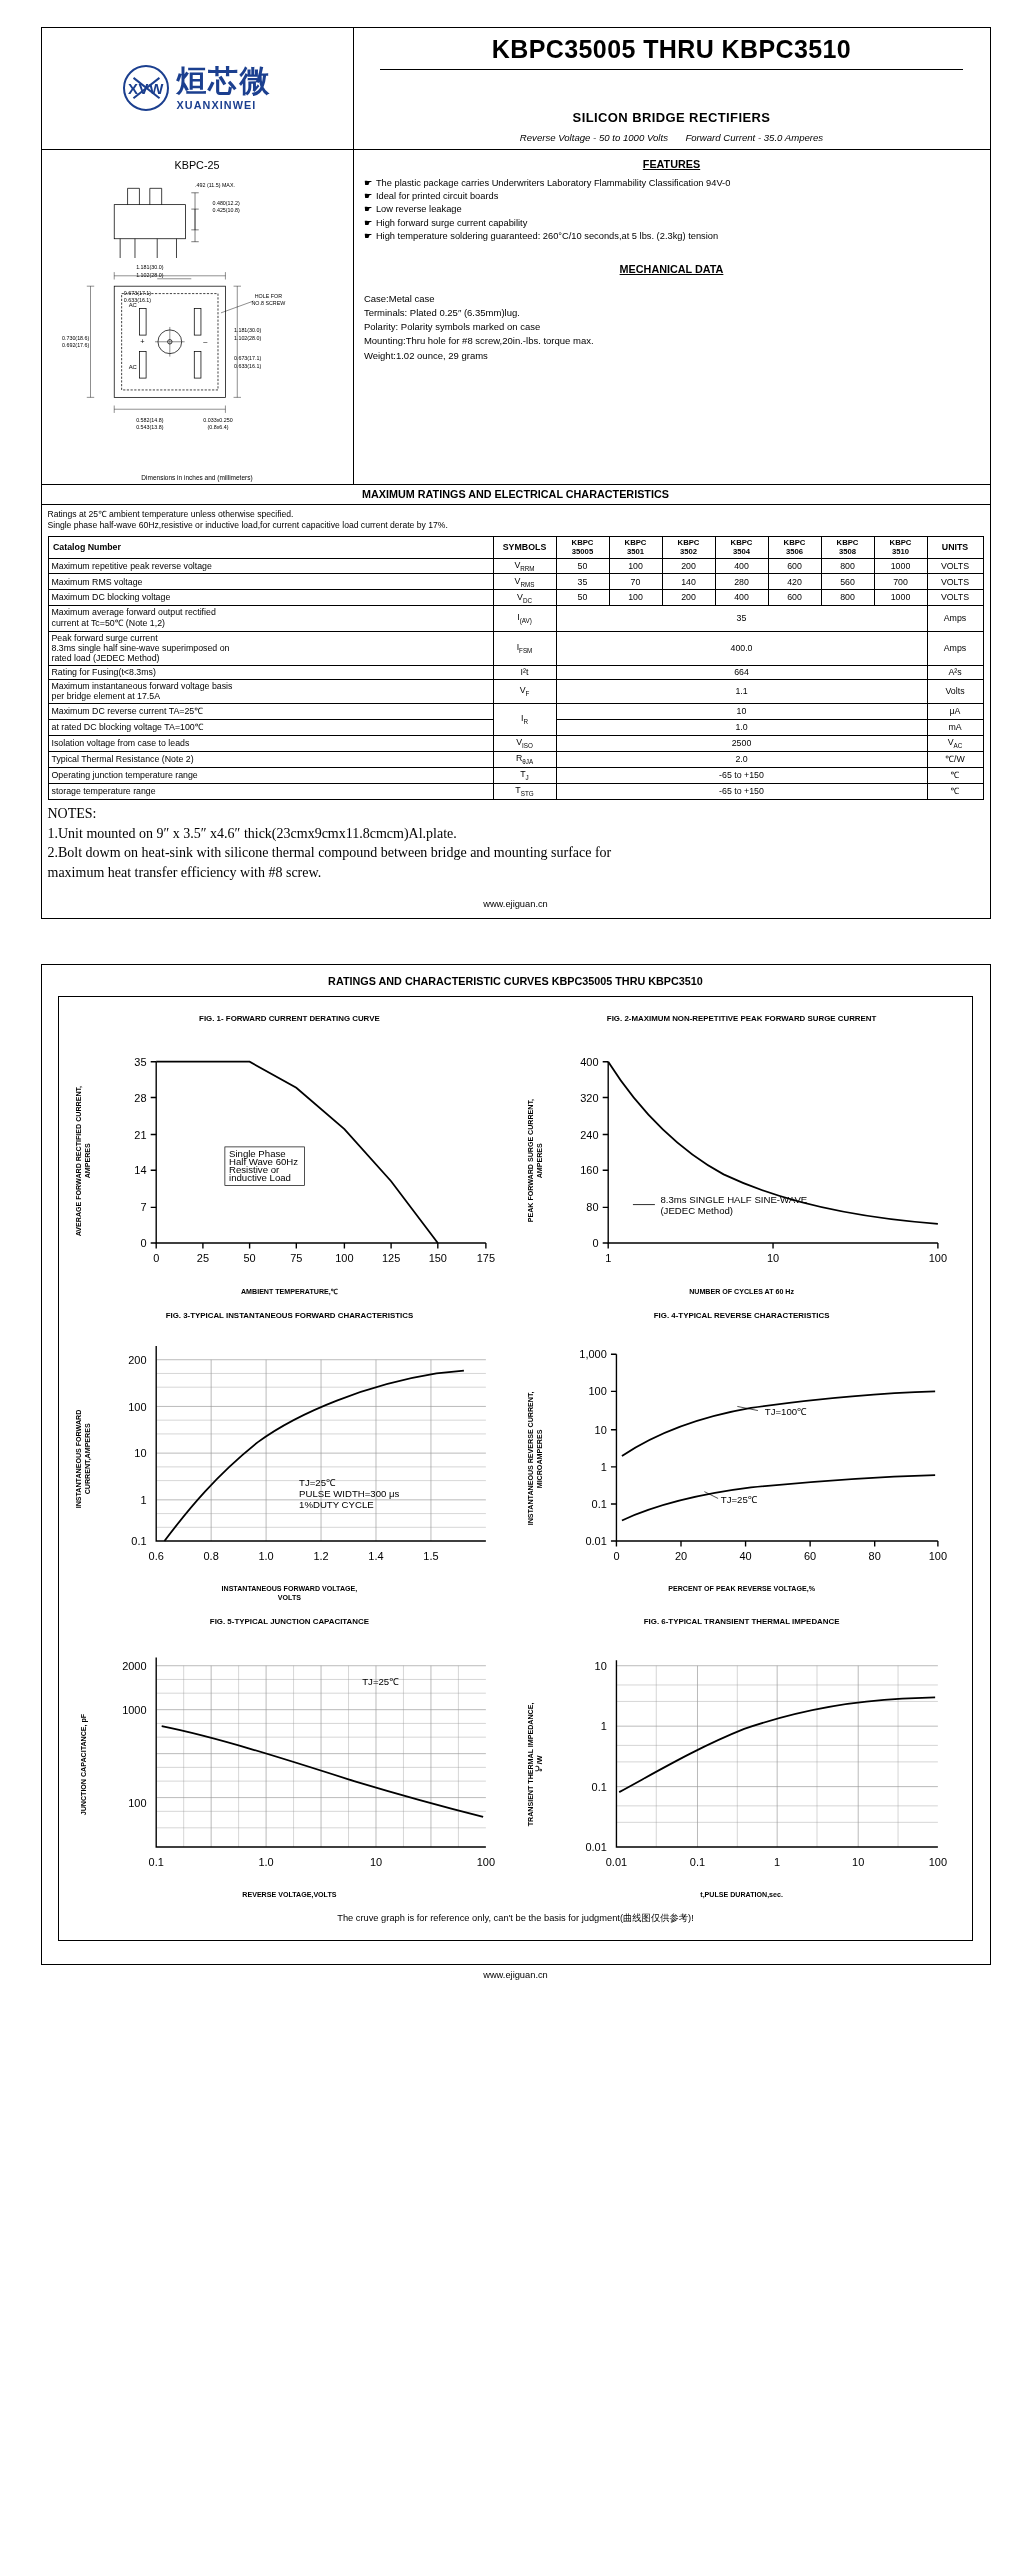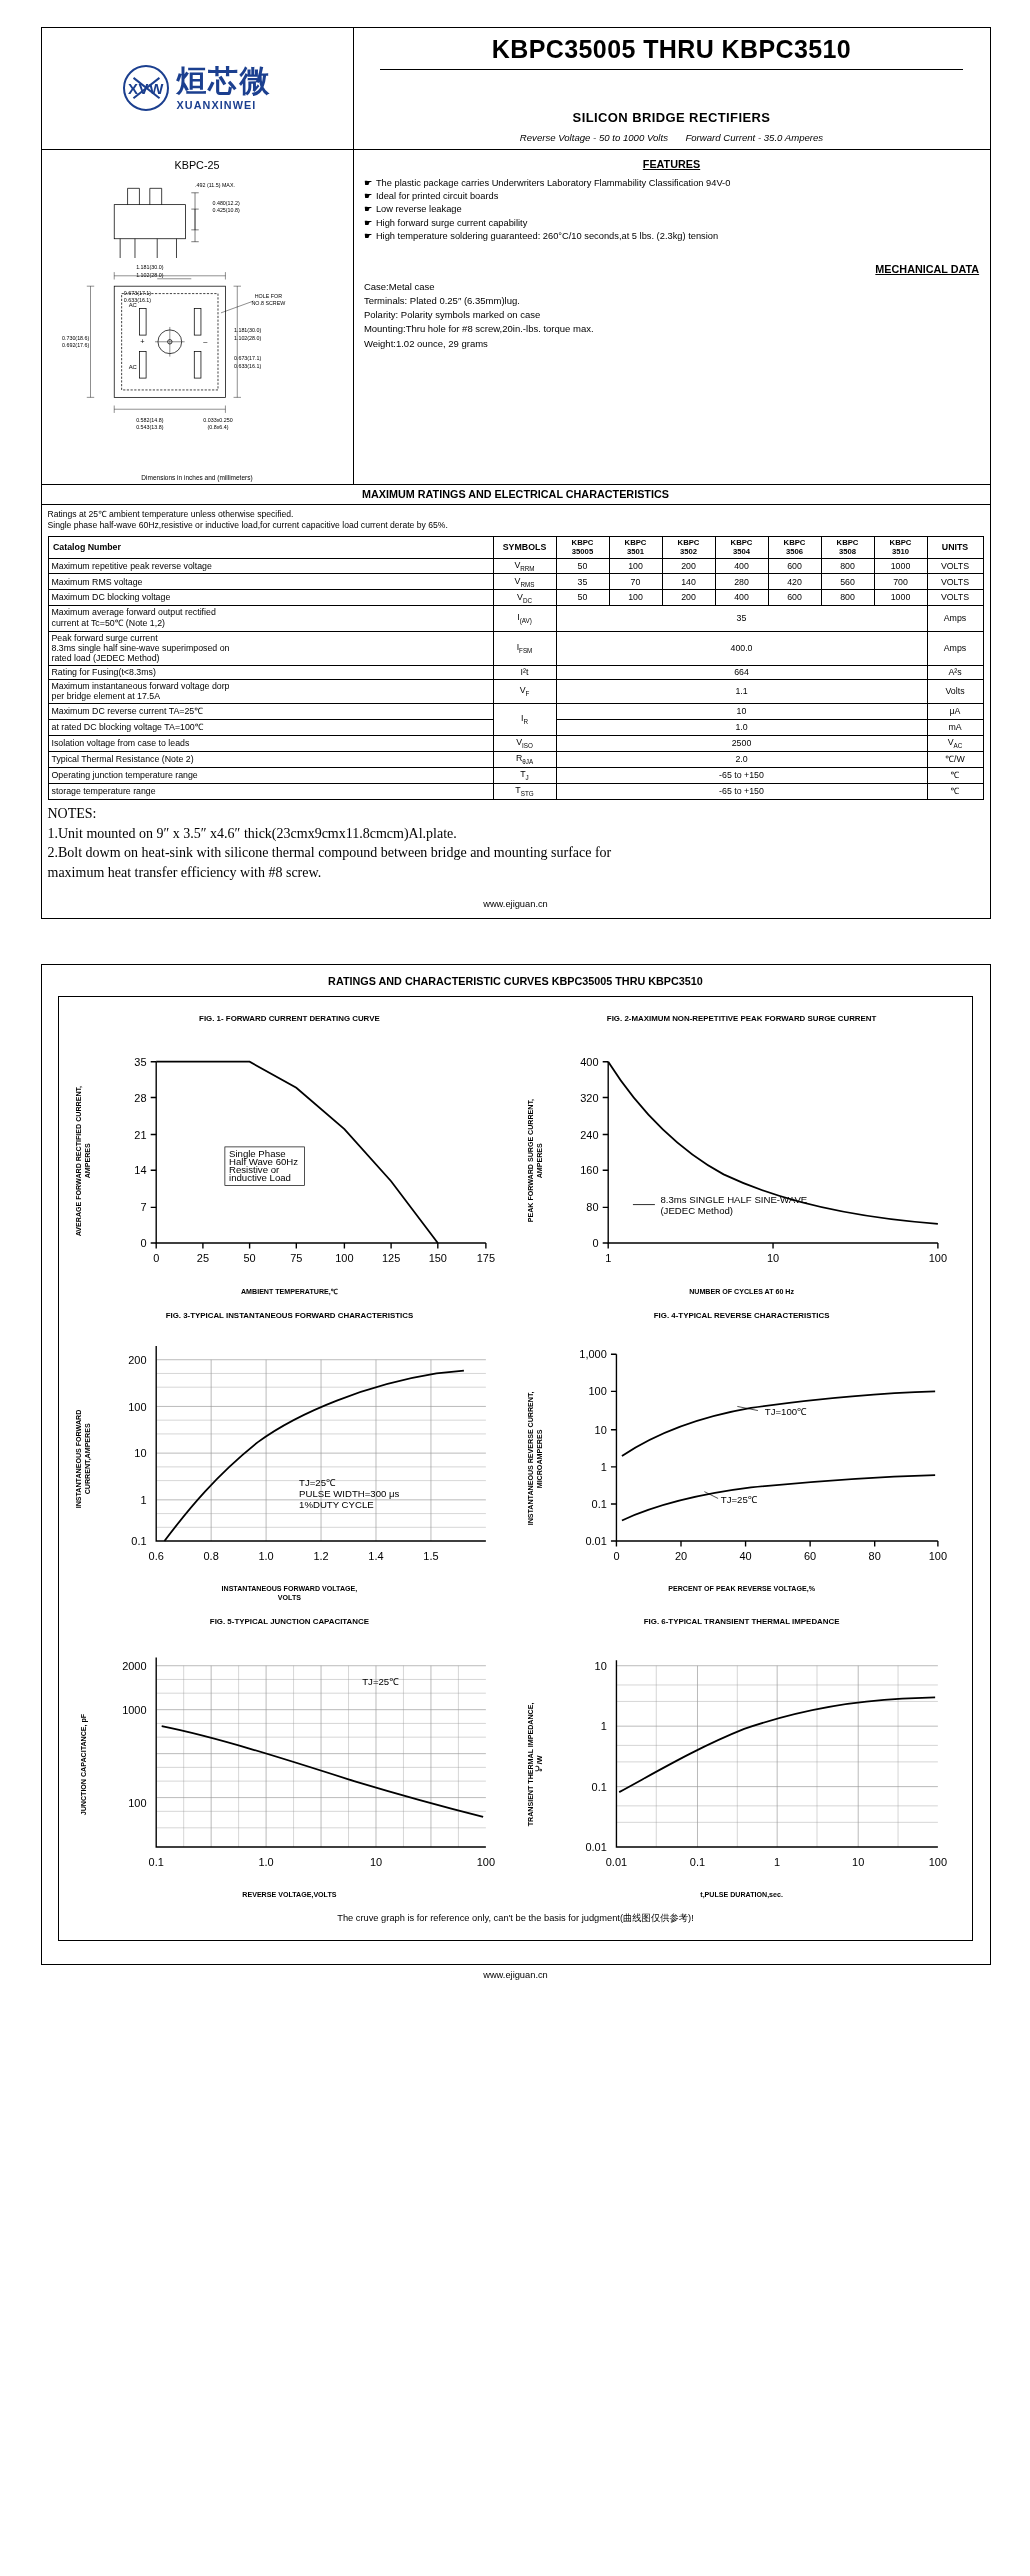--- a/index.html
+++ b/index.html
@@ -176,34 +176,34 @@
         <div class="feat-li">
             <span class="bullet">☛</span>
             <span>High forward surge current capability</span>
           </div>
         <div class="feat-li">
             <span class="bullet">☛</span>
             <span style="white-space:pre-line">High temperature soldering guaranteed: 260°C/10 seconds,at 5 lbs. (2.3kg) tension</span>
           </div>
 
         <div class="mech">
-          <div class="sec-h" style="margin-bottom:2px;text-align:right;">MECHANICAL DATA</div>
+          <div class="sec-h" style="margin-bottom:14px;">MECHANICAL DATA</div>
           <div><b>Case:</b><span>Metal case</span></div>
           <div><b>Terminals:</b><span> Plated 0.25″  (6.35mm)lug.</span></div>
           <div><b>Polarity:</b><span> Polarity symbols marked on case</span></div>
           <div><b>Mounting:</b><span>Thru hole for #8 screw,20in.-lbs. torque max.</span></div>
           <div><b>Weight:</b><span>1.02 ounce, 29 grams</span></div>
         </div>
       </div>
     </div>
 
     <div class="mr-title">MAXIMUM RATINGS AND ELECTRICAL CHARACTERISTICS</div>
     <div class="notes-top">
       <div>Ratings at 25℃ ambient temperature unless otherwise specified.</div>
-      <div>Single phase half-wave 60Hz,resistive or inductive load,for current capacitive load current derate by 65%.</div>
+      <div>Single phase half-wave 60Hz,resistive or inductive load,for current capacitive load current derate by 17%.</div>
     </div>
 
     <div style="padding:0 6px 0 6px;">
     <table class="spec">
       <tbody>
             <tr class="catrow">
         <td class="c-desc">Catalog      Number</td>
         <td class="c-sym">SYMBOLS</td>
         <td class="c-val" style="white-space:pre-line;font-size:7.7px;">KBPC
 35005</td>
@@ -274,21 +274,21 @@
         <td class="c-val" colspan="7">400.0</td>
         <td class="c-unit">Amps</td>
       </tr>
       <tr>
         <td class="c-desc">Rating for Fusing(t&lt;8.3ms)</td>
         <td class="c-sym">I²t</td>
         <td class="c-val" colspan="7">664</td>
         <td class="c-unit">A²s</td>
       </tr>
       <tr>
-        <td class="c-desc" style="white-space:pre-line">Maximum instantaneous forward voltage dorp
+        <td class="c-desc" style="white-space:pre-line">Maximum instantaneous forward voltage basis
 per bridge element at 17.5A</td>
         <td class="c-sym">V<span class="sub">F</span></td>
         <td class="c-val" colspan="7">1.1</td>
         <td class="c-unit">Volts</td>
       </tr>
       <tr>
         <td class="c-desc">Maximum DC reverse current        TA=25℃</td>
         <td class="c-sym" rowspan="2">I<span class="sub">R</span></td>
         <td class="c-val" colspan="7">10</td>
         <td class="c-unit">μA</td>

